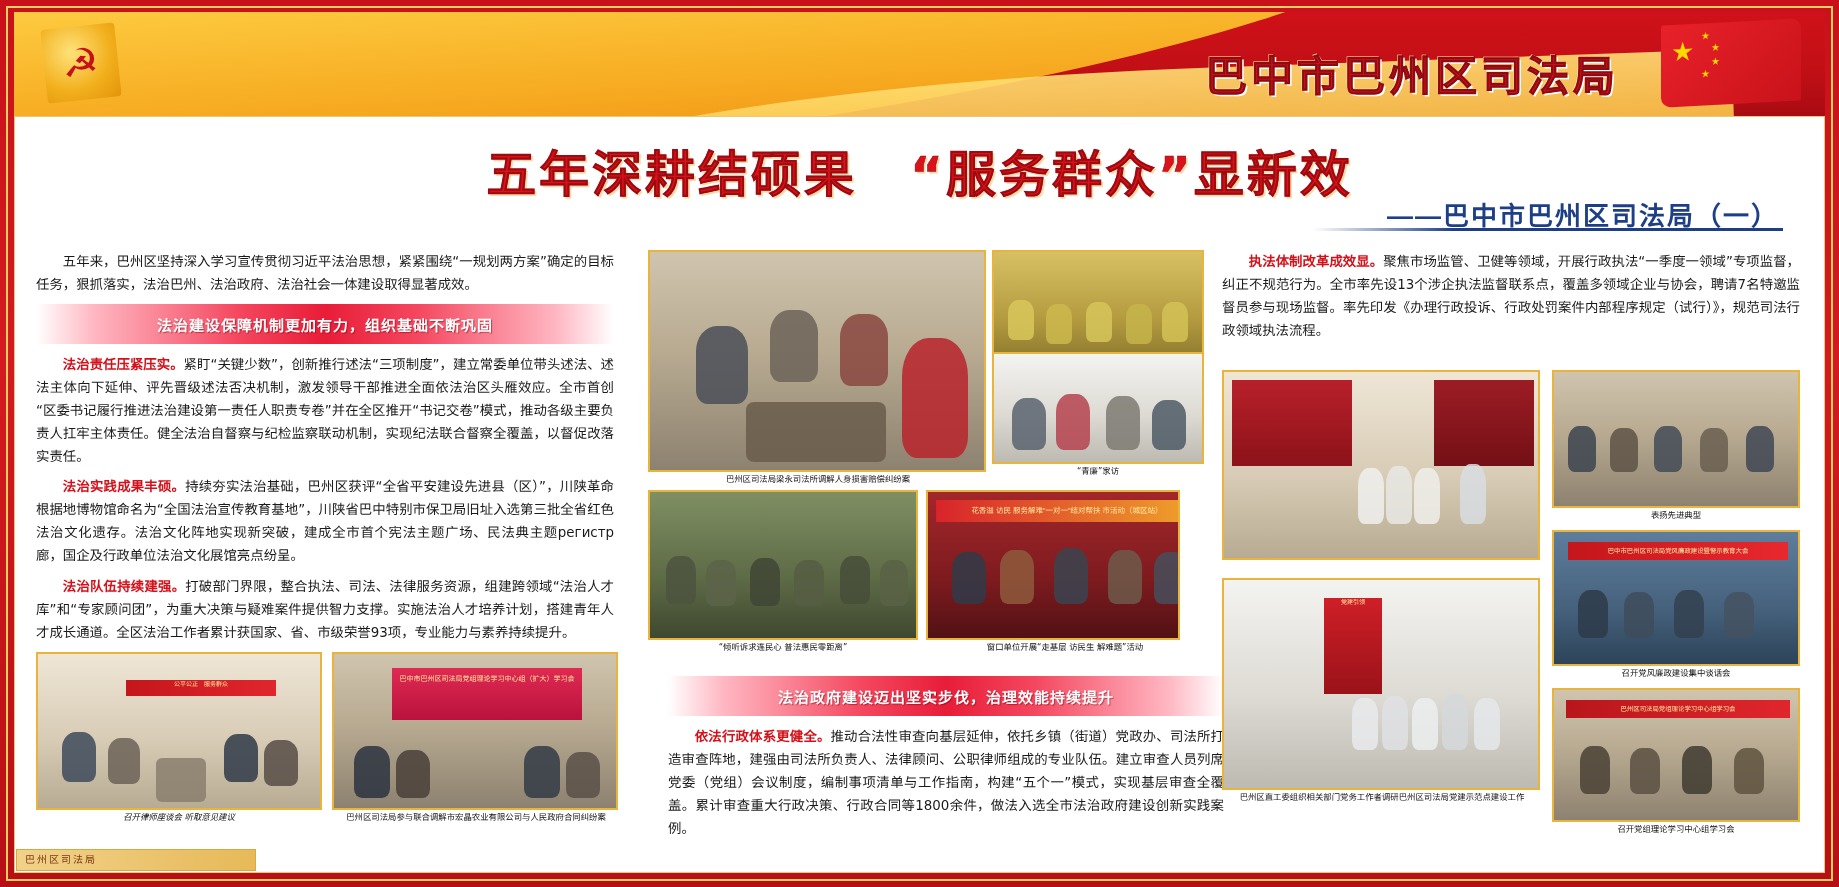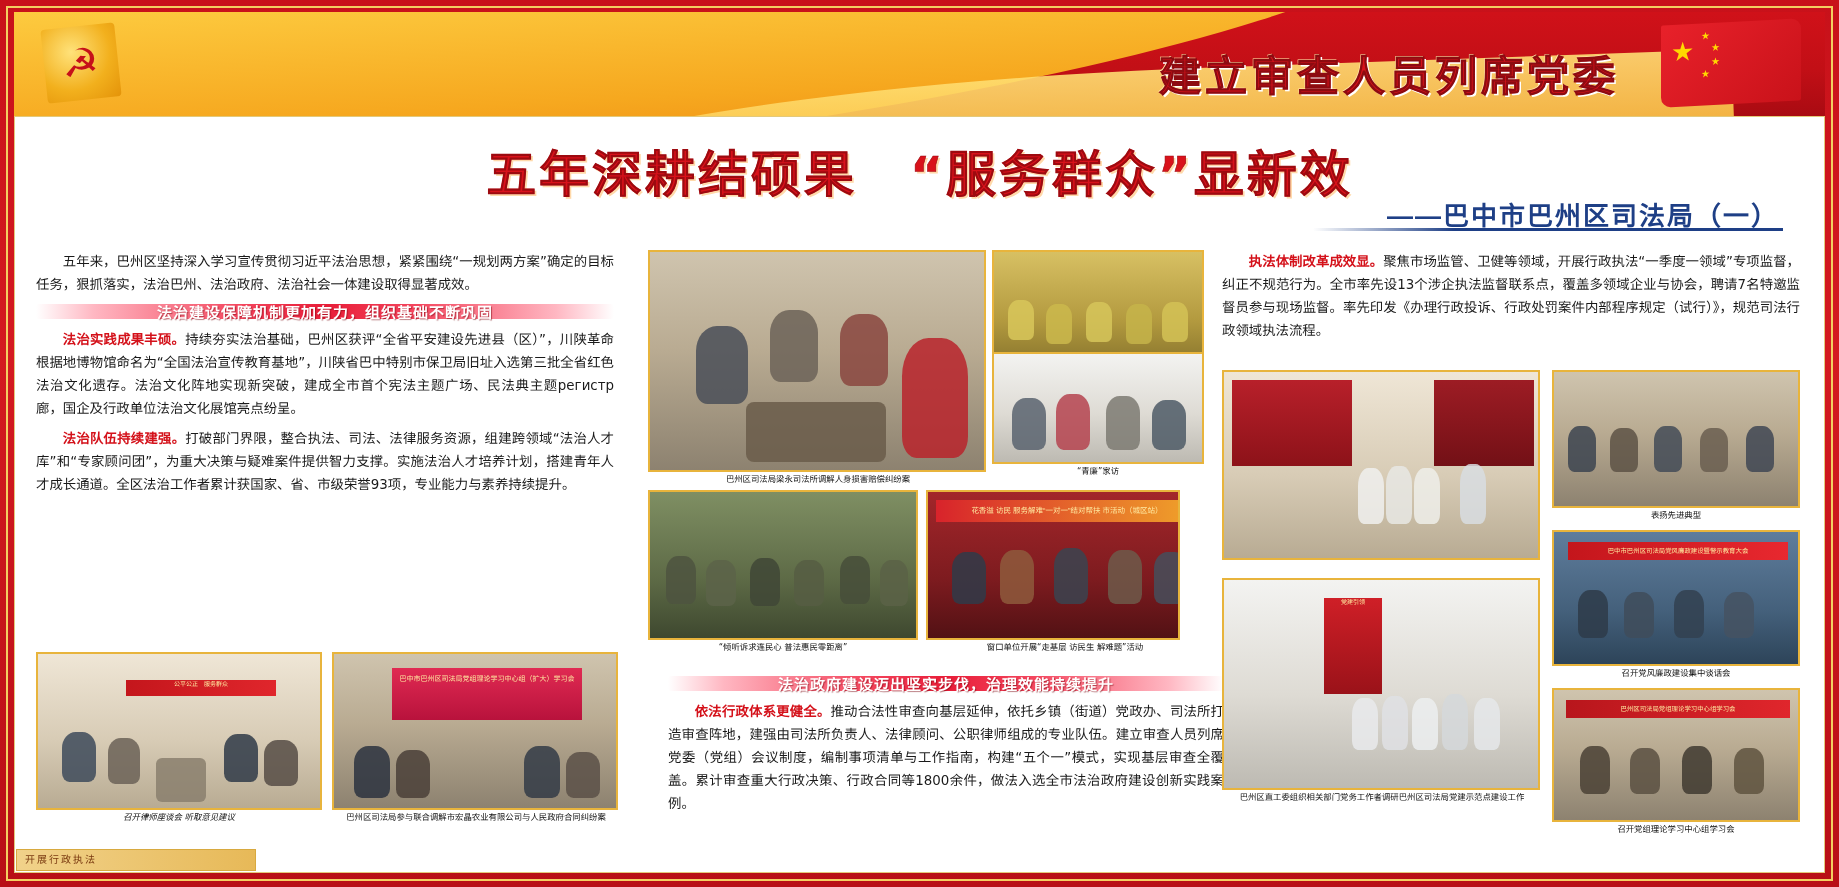--- a/index.html
+++ b/index.html
@@ -185,21 +185,21 @@
     font-family: "DejaVu Sans", "Liberation Sans", sans-serif;
   }
   .lead {
     color: #d4111a;
     font-weight: bold;
   }
 
   
   .sec-head {
     position: relative;
-    height: 15px;
+    height: 40px;
     margin: 8px 0 9px 0;
     background: linear-gradient(90deg, #ffffff 0%, #ffb7c2 10%, #f4475f 35%, #e81d38 50%, #f4475f 66%, #ffb7c2 90%, #ffffff 100%);
     border-radius: 3px;
     display: flex;
     align-items: center;
     justify-content: center;
   }
   .sec-head span {
     font-size: 15px;
     font-weight: bold;
@@ -288,21 +288,21 @@
     <div class="header-swoosh-2"></div>
     <div class="header-swoosh-1"></div>
     <div class="header-swoosh-3"></div>
 
     <div class="emblem">
       <div class="emblem-bg"></div>
       <div class="emblem-glyph">☭</div>
     </div>
 
     <div class="header-title-wrap">
-      <div class="header-title">建立审查人员列席党委</div>
+      <div class="header-title">巴中市巴州区司法局</div>
     </div>
 
     <div class="flag">
       <span class="star big">★</span>
       <span class="star s1">★</span>
       <span class="star s2">★</span>
       <span class="star s3">★</span>
       <span class="star s4">★</span>
     </div>
   </div>
@@ -313,20 +313,23 @@
   <div class="sub-title">——巴中市巴州区司法局（一）</div>
   <div class="sub-rule"></div>
 
   <div class="col-left">
     <p class="body">五年来，巴州区坚持深入学习宣传贯彻习近平法治思想，紧紧围绕“一规划两方案”确定的目标任务，狠抓落实，法治巴州、法治政府、法治社会一体建设取得显著成效。</p>
 
     <div class="sec-head">
       <span>法治建设保障机制更加有力，组织基础不断巩固</span>
     </div>
 
+    <p class="body">
+      <span class="lead">法治责任压紧压实。</span><span>紧盯“关键少数”，创新推行述法“三项制度”，建立常委单位带头述法、述法主体向下延伸、评先晋级述法否决机制，激发领导干部推进全面依法治区头雁效应。全市首创“区委书记履行推进法治建设第一责任人职责专卷”并在全区推开“书记交卷”模式，推动各级主要负责人扛牢主体责任。健全法治自督察与纪检监察联动机制，实现纪法联合督察全覆盖，以督促改落实责任。</span>
+    </p>
     <p class="body">
       <span class="lead">法治实践成果丰硕。</span><span>持续夯实法治基础，巴州区获评“全省平安建设先进县（区）”，川陕革命根据地博物馆命名为“全国法治宣传教育基地”，川陕省巴中特别市保卫局旧址入选第三批全省红色法治文化遗存。法治文化阵地实现新突破，建成全市首个宪法主题广场、民法典主题регистр廊，国企及行政单位法治文化展馆亮点纷呈。</span>
     </p>
     <p class="body">
       <span class="lead">法治队伍持续建强。</span><span>打破部门界限，整合执法、司法、法律服务资源，组建跨领域“法治人才库”和“专家顾问团”，为重大决策与疑难案件提供智力支撑。实施法治人才培养计划，搭建青年人才成长通道。全区法治工作者累计获国家、省、市级荣誉93项，专业能力与素养持续提升。</span>
     </p>
   </div>
 
   <div class="photo" style="left:36px; top:652px; width:286px; height:158px;">
     <div class="ph-hall"></div>
@@ -460,15 +463,15 @@
   <div class="photo" style="left:1552px; top:688px; width:248px; height:134px;">
     <div class="ph-room"></div>
     <div class="banner-strip" style="left:12px; top:10px; width:224px; height:18px; background:linear-gradient(90deg,#b8161c,#e0262c); font-size:6.4px; line-height:18px;">巴州区司法局党组理论学习中心组学习会</div>
     <div class="fig" style="left:26px; top:56px; width:30px; height:48px; background:#4a4135;"></div>
     <div class="fig" style="left:76px; top:58px; width:30px; height:46px; background:#5b5042;"></div>
     <div class="fig" style="left:128px; top:56px; width:30px; height:48px; background:#403a30;"></div>
     <div class="fig" style="left:180px; top:58px; width:30px; height:46px; background:#5f543f;"></div>
   </div>
   <div class="cap-below" style="left:1552px; top:824px; width:248px;">召开党组理论学习中心组学习会</div>
 
-  <div class="footer-strip">开展行政执法</div>
+  <div class="footer-strip">巴州区司法局</div>
 
 </div>
 
 </body></html>

